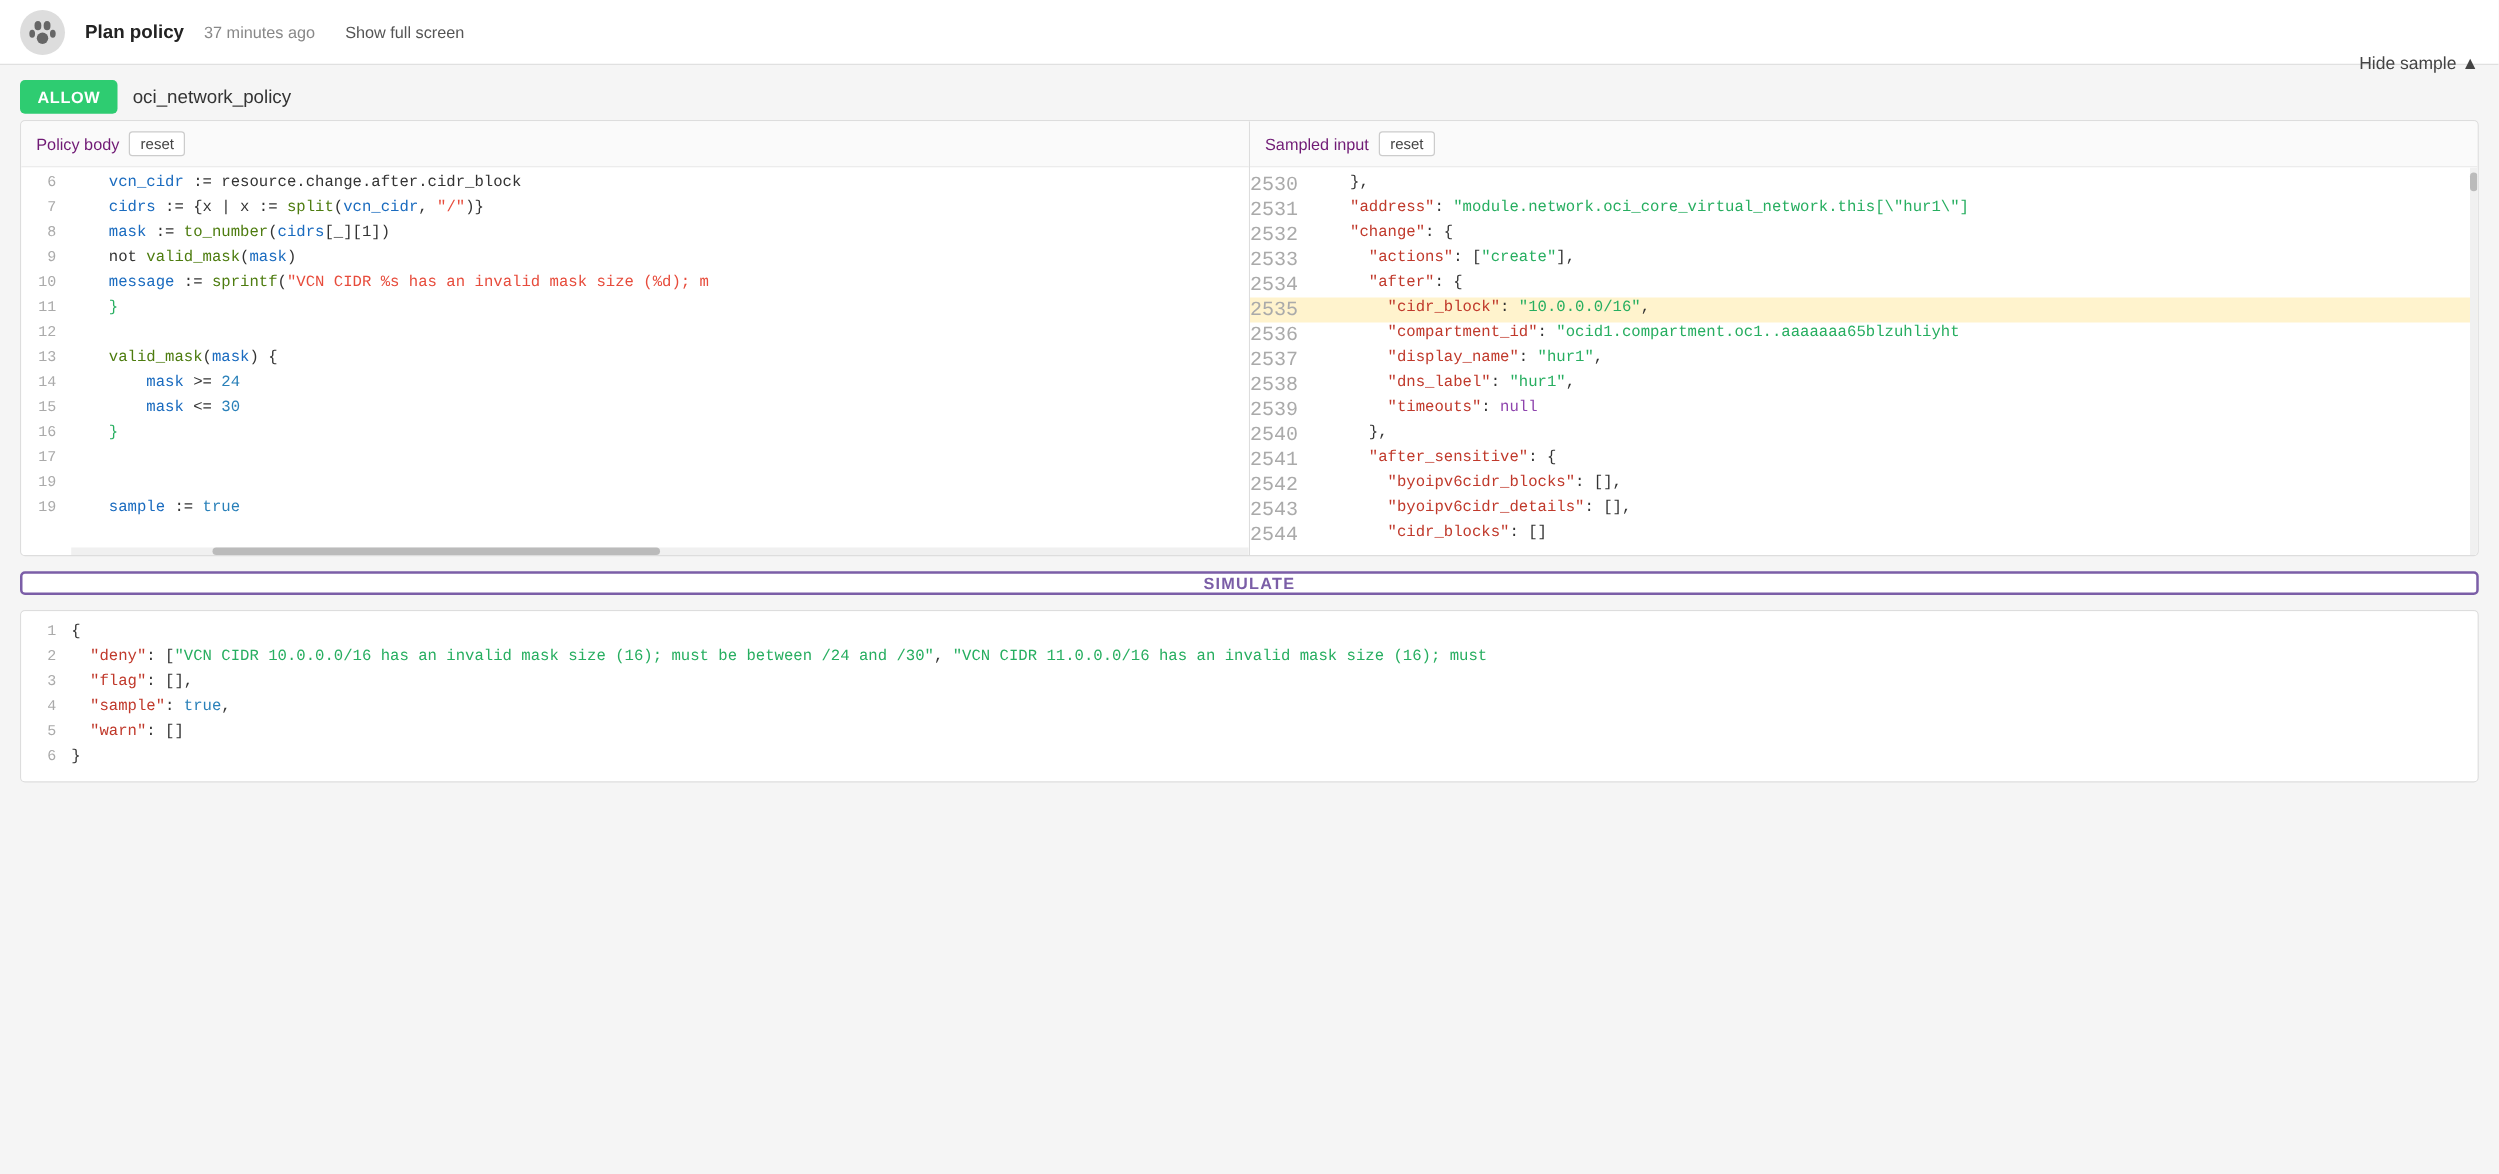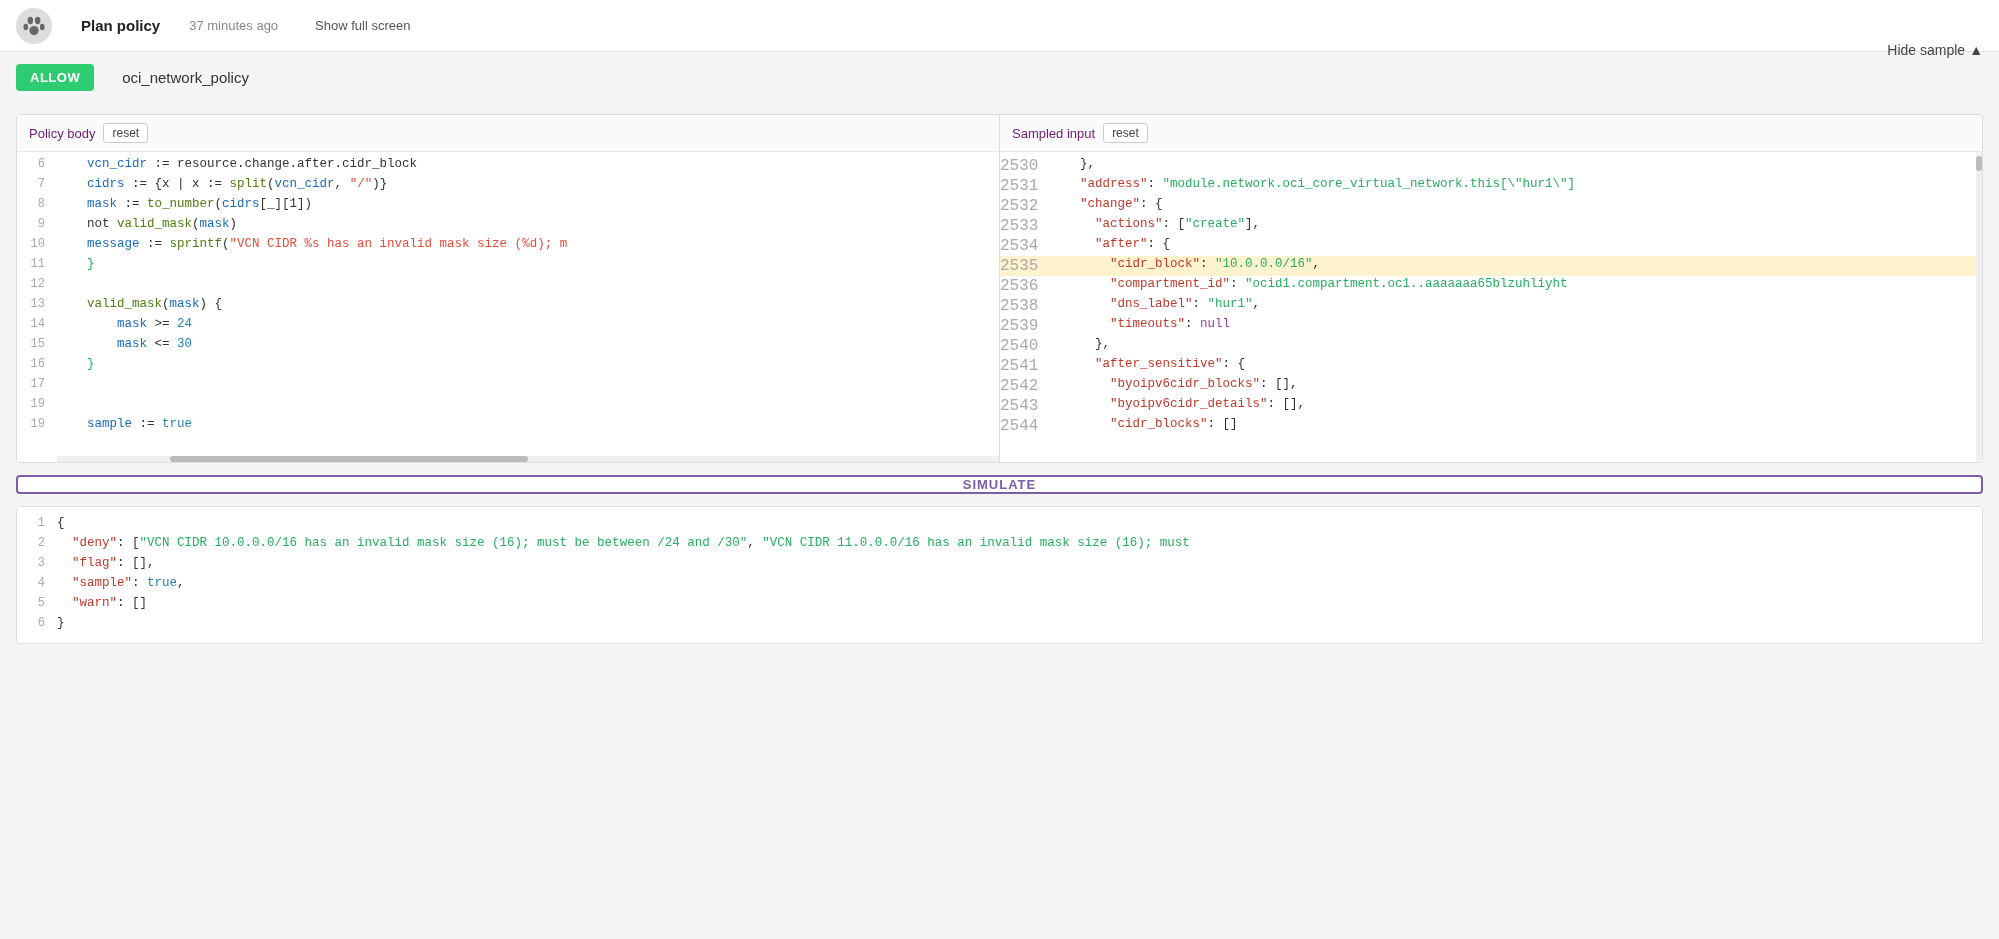--- a/index.html
+++ b/index.html
@@ -11,21 +11,21 @@
       color: #333;
     }
 
     .top-bar {
       display: flex;
       align-items: center;
       padding: 8px 16px;
       background: #fff;
       border-bottom: 1px solid #e0e0e0;
       height: 52px;
-      gap: 29px;
+      gap: 16px;
     }
 
     .logo-icon {
       width: 36px;
       height: 36px;
       background: #ddd;
       border-radius: 50%;
       display: flex;
       align-items: center;
       justify-content: center;
@@ -67,22 +67,22 @@
     }
 
     .content-area {
       padding: 12px 16px;
       background: #f5f5f5;
     }
 
     .policy-header {
       display: flex;
       align-items: center;
-      gap: 28px;
-      margin-bottom: 23px;
+      gap: 12px;
+      margin-bottom: 5px;
     }
 
     .allow-badge {
       background: #2ecc71;
       color: #fff;
       font-weight: 700;
       font-size: 13px;
       padding: 6px 14px;
       border-radius: 4px;
       letter-spacing: 0.5px;
@@ -356,20 +356,24 @@
         </div>
         <div class="code-line highlighted">
           <span class="json-line-num">2535</span>
           <span class="line-content">        <span class="key-red">"cidr_block"</span>: <span class="val-green">"10.0.0.0/16"</span>,</span>
         </div>
         <div class="code-line">
           <span class="json-line-num">2536</span>
           <span class="line-content">        <span class="key-red">"compartment_id"</span>: <span class="val-green">"ocid1.compartment.oc1..aaaaaaa65blzuhliyht</span></span>
         </div>
         <div class="code-line">
+          <span class="json-line-num">2537</span>
+          <span class="line-content">        <span class="key-red">"display_name"</span>: <span class="val-green">"hur1"</span>,</span>
+        </div>
+        <div class="code-line">
           <span class="json-line-num">2538</span>
           <span class="line-content">        <span class="key-red">"dns_label"</span>: <span class="val-green">"hur1"</span>,</span>
         </div>
         <div class="code-line">
           <span class="json-line-num">2539</span>
           <span class="line-content">        <span class="key-red">"timeouts"</span>: <span class="val-null">null</span></span>
         </div>
         <div class="code-line">
           <span class="json-line-num">2540</span>
           <span class="line-content">      },</span>

